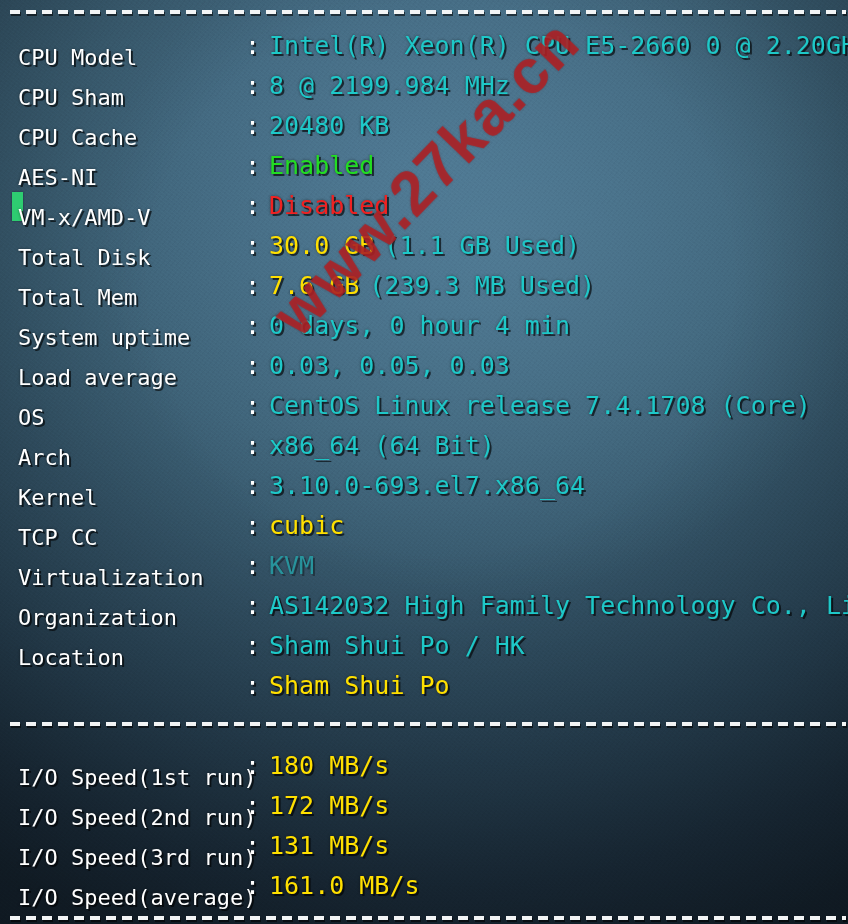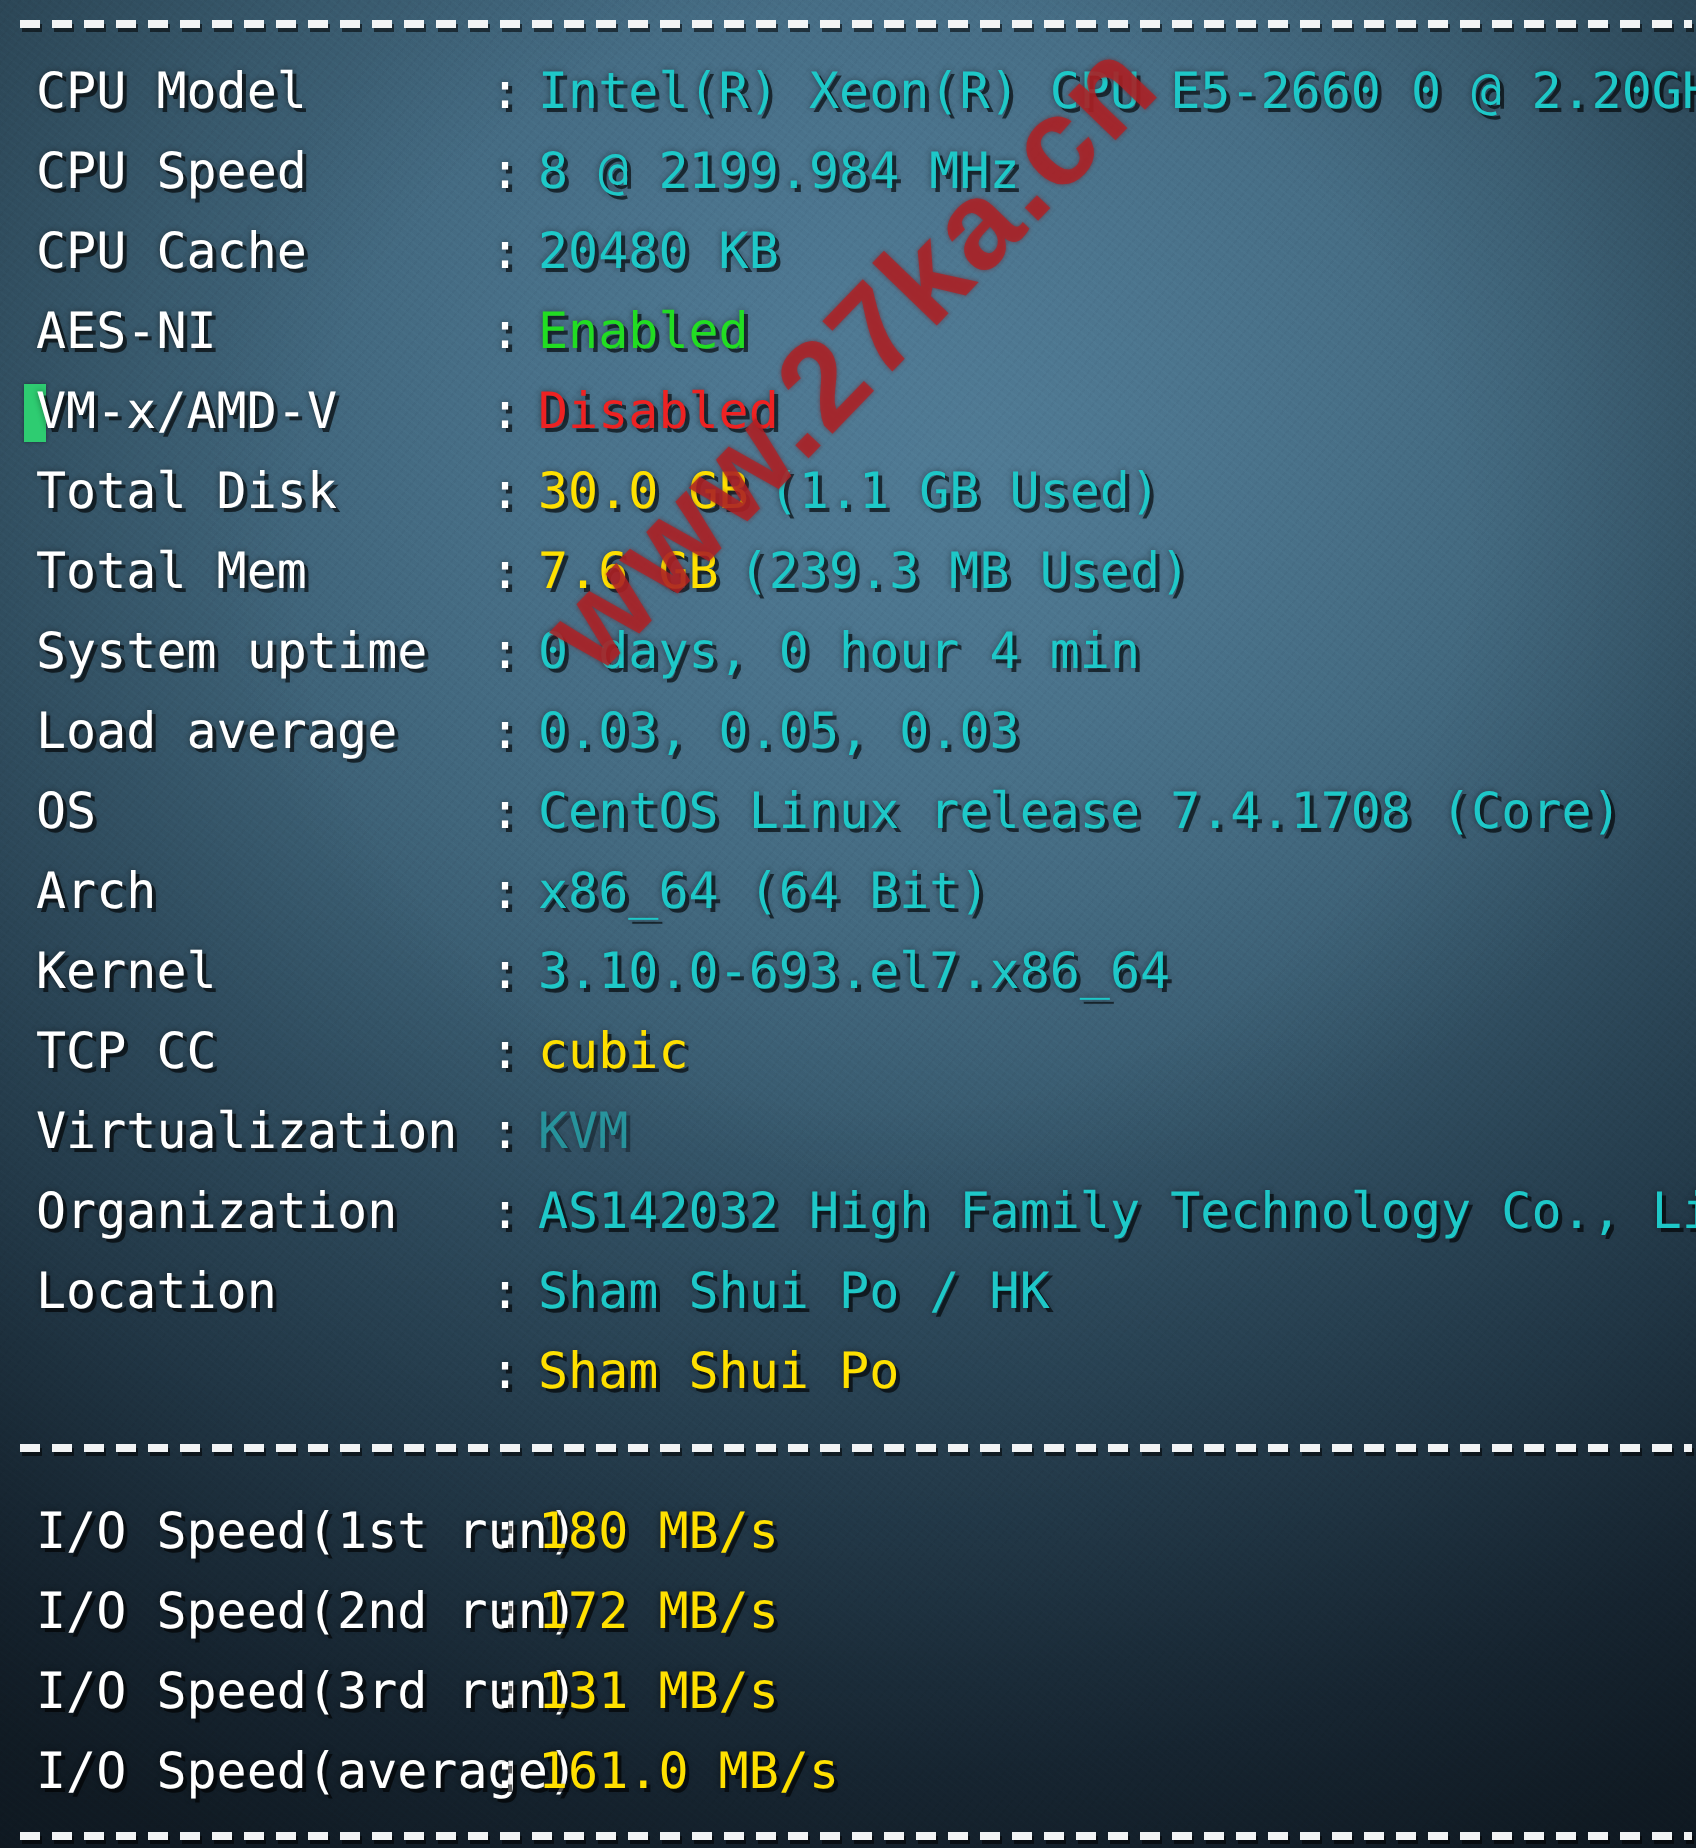--- a/index.html
+++ b/index.html
@@ -79,22 +79,22 @@
 
   .row {
     position: relative;
     height: 40px;
     line-height: 40px;
     white-space: nowrap;
   }
   .label {
     position: absolute;
     left: 18px;
-    top: 0;
-    font-size: 25px;
+    top: 12px;
+    font-size: 22px;
     color: #ffffff;
     text-shadow: 2px 2px 0 rgba(0,0,0,0.62), 0 0 3px rgba(0,0,0,0.45);
   }
   .colon {
     position: absolute;
     left: 245px;
     top: 0;
     font-size: 25px;
     color: #ffffff;
     text-shadow: 2px 2px 0 rgba(0,0,0,0.62), 0 0 3px rgba(0,0,0,0.45);
@@ -134,21 +134,21 @@
 
   <div class="hr" id="hr-top"></div>
 
   <div class="rows" id="sysinfo-rows">
       <div class="row">
         <span class="label">CPU Model</span>
         <span class="colon">:</span>
         <span class="value"><span class="c-cyan">Intel(R) Xeon(R) CPU E5-2660 0 @ 2.20GHz</span></span>
       </div>
       <div class="row">
-        <span class="label">CPU Speed</span>
+        <span class="label">CPU Sham</span>
         <span class="colon">:</span>
         <span class="value"><span class="c-cyan">8 @ 2199.984 MHz</span></span>
       </div>
       <div class="row">
         <span class="label">CPU Cache</span>
         <span class="colon">:</span>
         <span class="value"><span class="c-cyan">20480 KB</span></span>
       </div>
       <div class="row">
         <span class="label">AES-NI</span>

